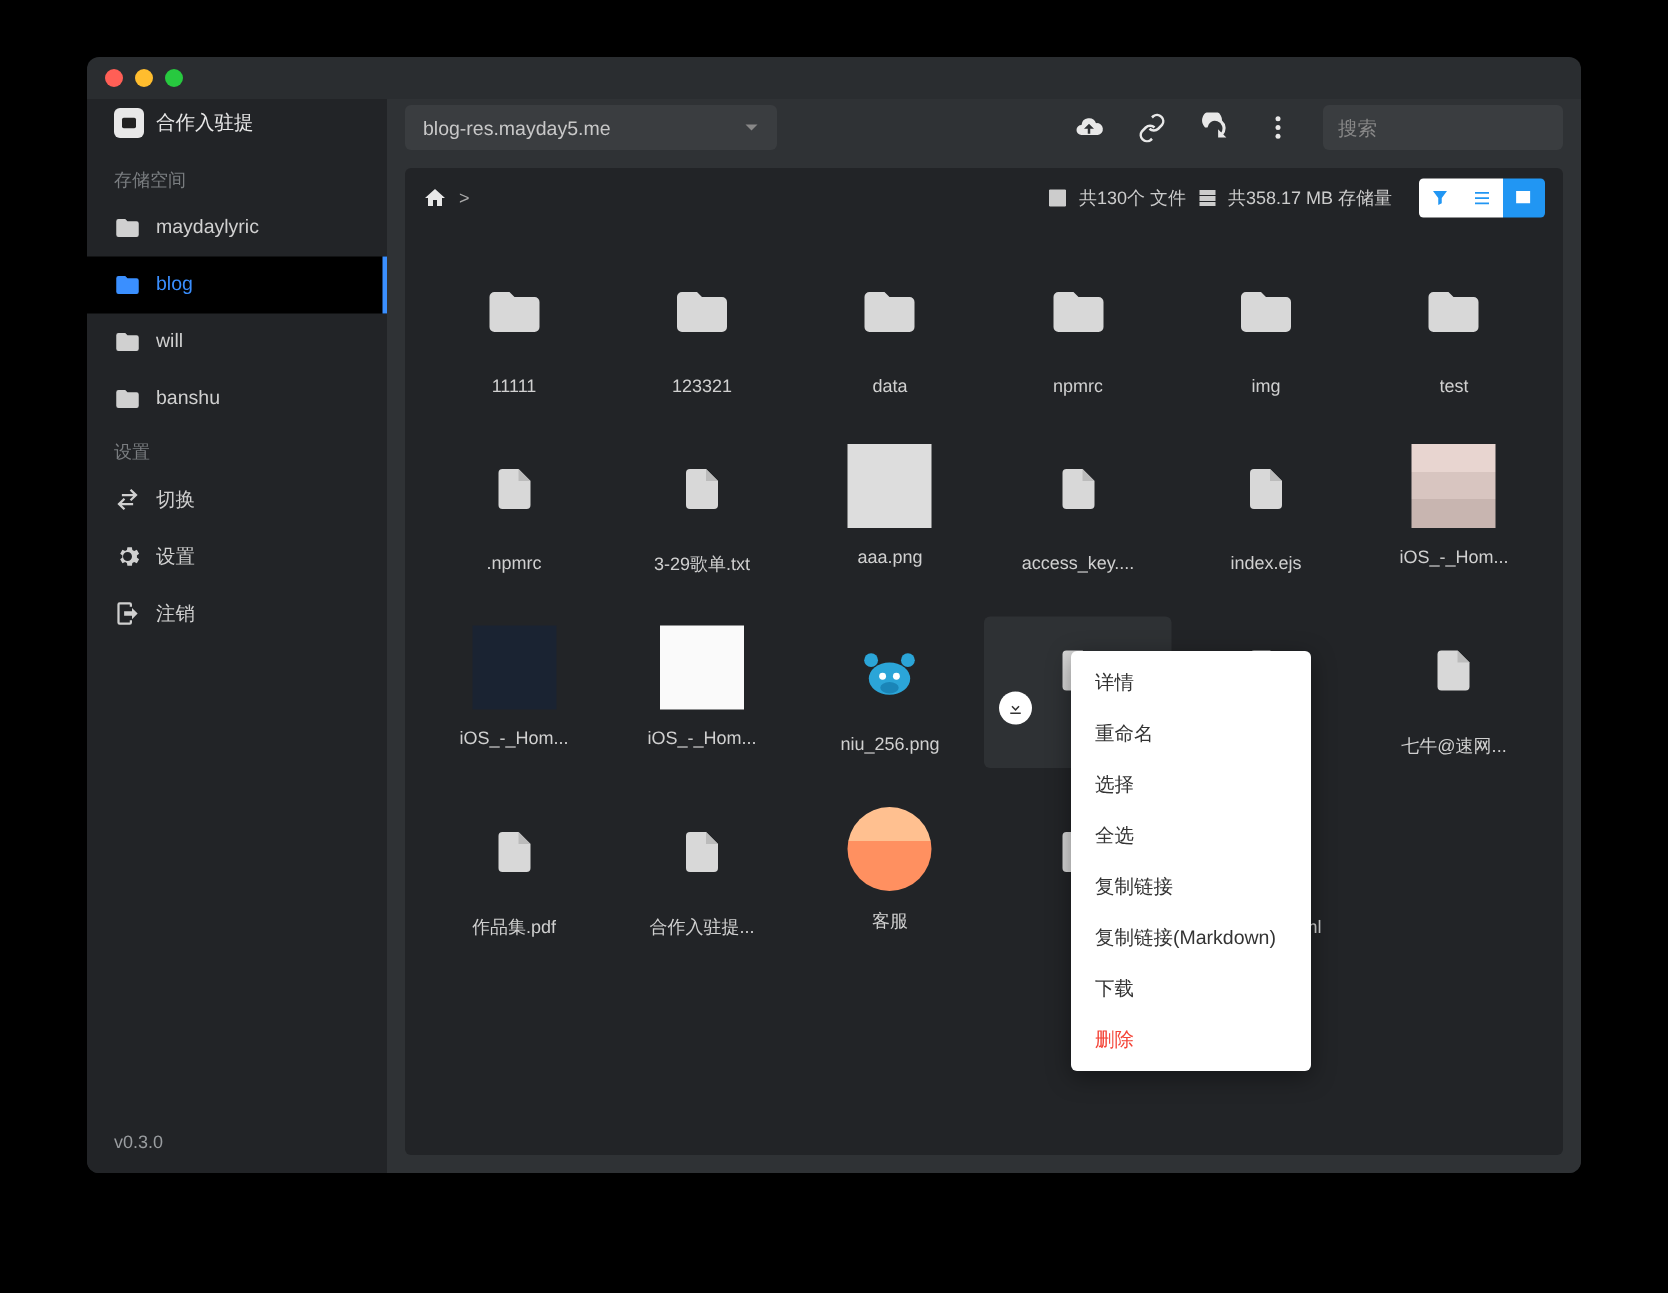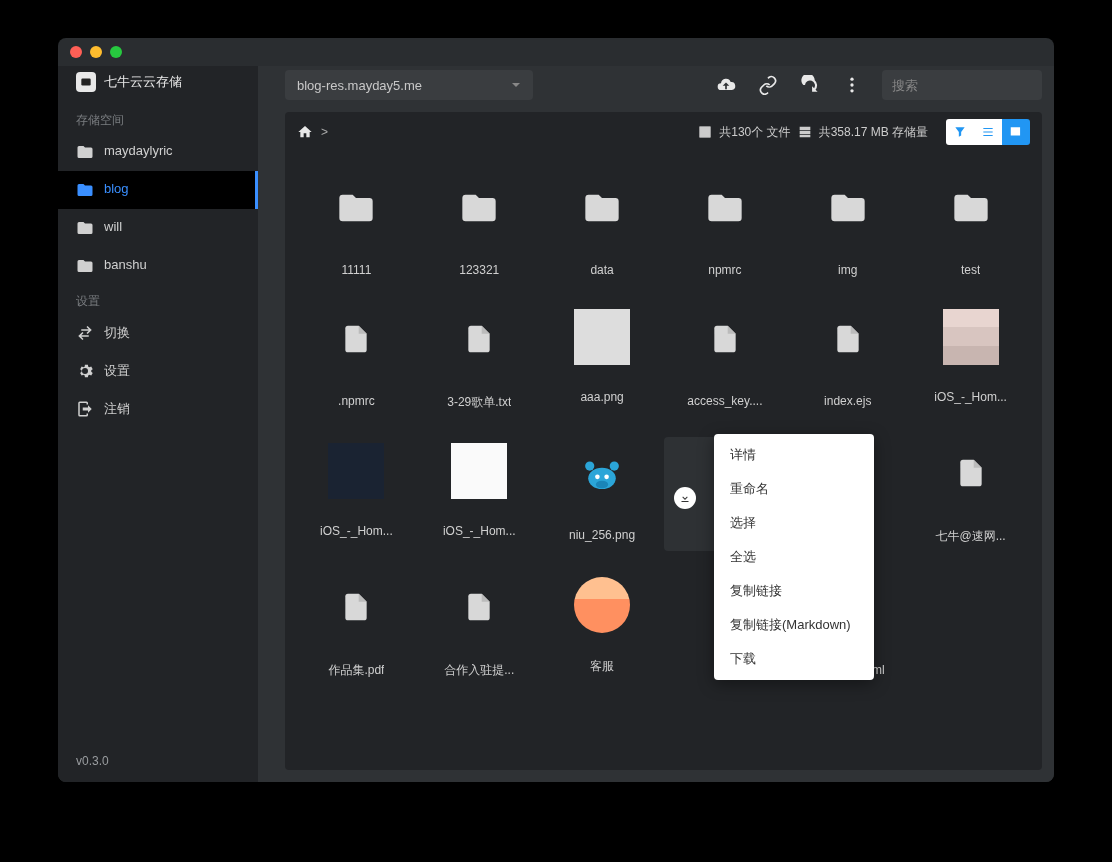--- a/index.html
+++ b/index.html
@@ -16,21 +16,21 @@
 .logo-box { width: 20px; height: 20px; background: #e8e8e8; border-radius: 4px; display: flex; align-items: center; justify-content: center; }
 .logo-box svg { width: 14px; height: 14px; fill: #222; }
 .side-section { padding: 8px 18px 4px; font-size: 12px; color: #7a7d80; }
 .side-item { display: flex; align-items: flex-start; gap: 10px; padding: 10px 18px; font-size: 13px; color: #d0d0d0; cursor: pointer; position: relative; }
 .side-item.active { background: #000000; color: #3a8fff; }
 .side-item.active::after { content: ''; position: absolute; right: 0; top: 0; bottom: 0; width: 3px; background: #3a8fff; }
 .side-item svg { width: 18px; height: 18px; fill: currentColor; }
 .side-item.active .folder-ico { fill: #3a8fff; }
 .folder-ico { fill: #9a9da0; }
 .version { margin-top: auto; padding: 14px 18px; font-size: 12px; color: #9a9da0; }
-.main { flex: 1; display: flex; flex-direction: column; background: #2f3235; padding-left: 15px; }
+.main { flex: 1; display: flex; flex-direction: column; background: #2f3235; }
 .toolbar { height: 38px; display: flex; align-items: center; padding: 0 12px; gap: 18px; }
 .bucket-select { width: 248px; height: 30px; background: #3a3d40; border-radius: 4px; display: flex; align-items: center; justify-content: space-between; padding: 0 12px; color: #c8c8c8; font-size: 13px; cursor: pointer; }
 .bucket-select svg { width: 10px; height: 10px; fill: #888; }
 .toolbar-spacer { flex: 1; }
 .tool-icon { width: 24px; height: 24px; display: flex; align-items: center; justify-content: center; cursor: pointer; }
 .tool-icon svg { width: 20px; height: 20px; fill: #e8e8e8; }
 .search-box { width: 160px; height: 30px; background: #3a3d40; border-radius: 4px; display: flex; align-items: center; padding: 0 10px; gap: 6px; }
 .search-box input { flex: 1; background: transparent; border: none; outline: none; color: #86efac; font-size: 13px; }
 .search-box input::placeholder { color: #888; }
 .content { flex: 1; margin: 8px 12px 12px; background: #222427; border-radius: 4px; display: flex; flex-direction: column; }
@@ -40,21 +40,21 @@
 .path-info { display: flex; align-items: center; gap: 6px; font-size: 12px; color: #ccc; }
 .view-btns { display: flex; margin-left: 10px; }
 .view-btn { width: 28px; height: 26px; background: #fff; display: flex; align-items: center; justify-content: center; cursor: pointer; }
 .view-btn:first-child { border-radius: 3px 0 0 3px; }
 .view-btn:last-child { border-radius: 0 3px 3px 0; }
 .view-btn.active { background: #2196f3; }
 .view-btn svg { width: 14px; height: 14px; fill: #2196f3; }
 .view-btn.active svg { fill: #fff; }
 .grid-area { flex: 1; padding: 20px 10px; overflow: auto; }
 .grid { display: grid; grid-template-columns: repeat(6, 1fr); gap: 20px 0; }
-.file-item { display: flex; flex-direction: column; align-items: center; gap: 25px; cursor: pointer; position: relative; padding: 6px; border-radius: 4px; }
+.file-item { display: flex; flex-direction: column; align-items: center; gap: 12px; cursor: pointer; position: relative; padding: 6px; border-radius: 4px; }
 .file-item.hovered { background: #2e3134; }
 .file-icon { width: 60px; height: 60px; display: flex; align-items: center; justify-content: center; }
 .file-icon svg { width: 46px; height: 40px; }
 .file-icon.doc svg { width: 32px; height: 42px; }
 .file-thumb { width: 56px; height: 56px; background: #ddd; display: flex; align-items: center; justify-content: center; overflow: hidden; }
 .file-label { font-size: 12px; color: #d0d0d0; max-width: 100px; white-space: nowrap; overflow: hidden; text-overflow: ellipsis; text-align: center; }
 .download-badge { position: absolute; left: 10px; top: 50px; width: 22px; height: 22px; border-radius: 50%; background: #fff; display: flex; align-items: center; justify-content: center; }
 .download-badge svg { width: 12px; height: 12px; fill: #333; }
 .ctx-menu { position: absolute; top: 396px; left: 656px; width: 160px; background: #fff; border-radius: 4px; box-shadow: 0 4px 16px rgba(0,0,0,0.4); padding: 4px 0; z-index: 10; }
 .ctx-item { padding: 8px 16px; font-size: 13px; color: #333; cursor: pointer; }
@@ -78,21 +78,21 @@
   <div class="body">
     <div class="sidebar">
       <div class="logo-row">
         <div class="logo-box">
           <svg viewBox="0 0 24 24">
               <rect x="4" y="6" width="16" height="12" rx="2"></rect>
               <circle cx="9" cy="12" r="1.5" fill="#222"></circle>
               <circle cx="15" cy="12" r="1.5" fill="#222"></circle>
             </svg>
         </div>
-        <span>七牛云云存储</span>
+        <span>合作入驻提</span>
       </div>
       <div class="side-section">存储空间</div>
       <div id="bucket-list">
           <div class="side-item">
             <svg class="folder-ico" viewBox="0 0 24 24">
               <path d="M10 4H4a2 2 0 00-2 2v12a2 2 0 002 2h16a2 2 0 002-2V8a2 2 0 00-2-2h-8l-2-2z"></path>
             </svg>
             <span>maydaylyric</span>
           </div>
           <div class="side-item active">
@@ -403,14 +403,15 @@
   </div>
 
   <div class="ctx-menu">
     <div class="ctx-item">详情</div>
     <div class="ctx-item">重命名</div>
     <div class="ctx-item">选择</div>
     <div class="ctx-item">全选</div>
     <div class="ctx-item">复制链接</div>
     <div class="ctx-item">复制链接(Markdown)</div>
     <div class="ctx-item">下载</div>
+    <div class="ctx-item danger">删除</div>
   </div>
 </div>
 
 </body></html>

